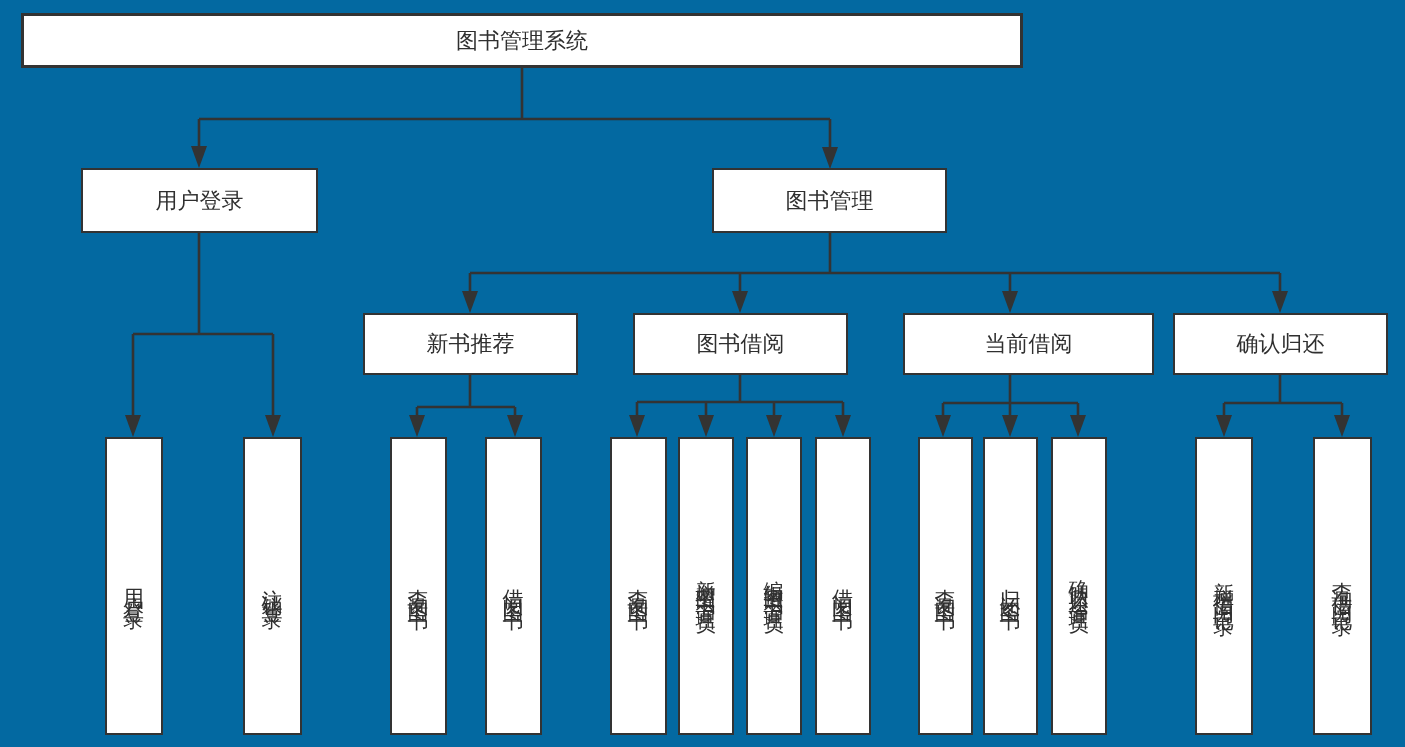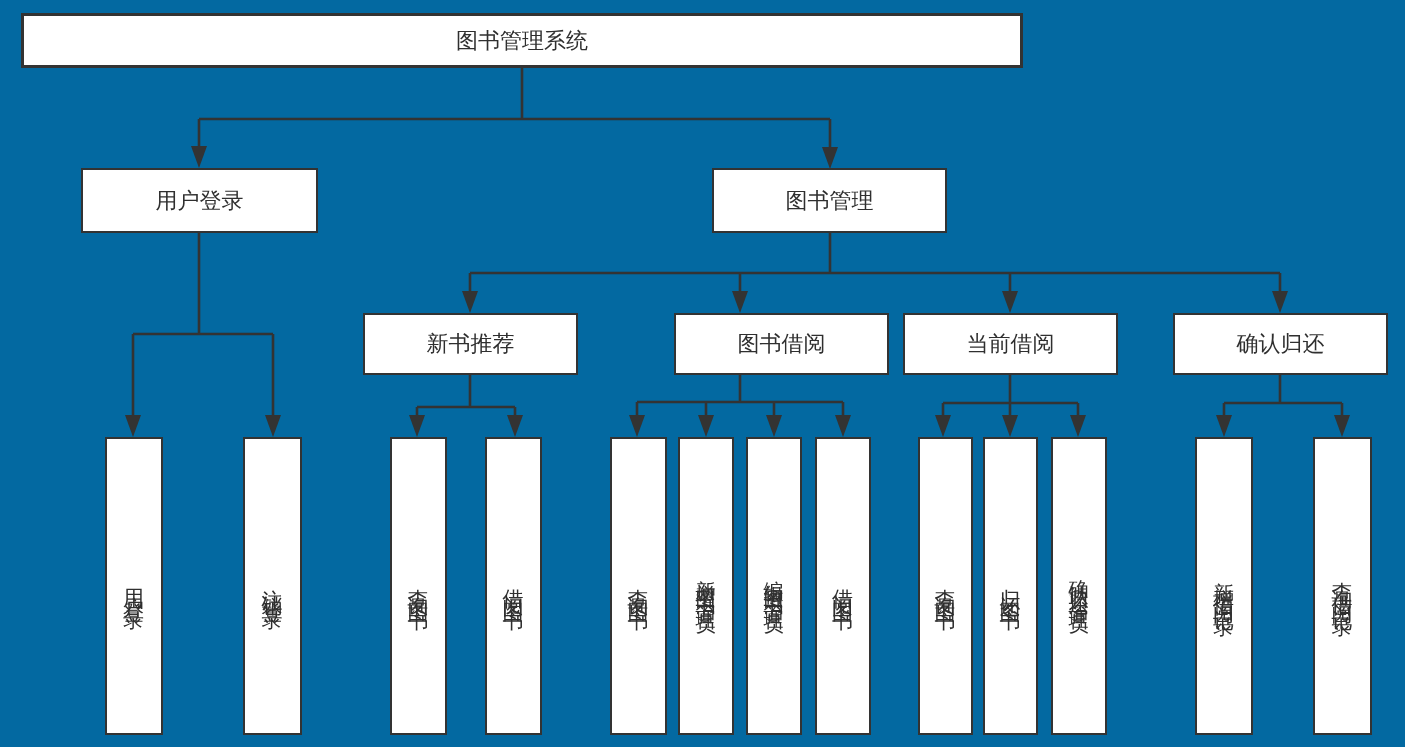--- a/index.html
+++ b/index.html
@@ -87,22 +87,22 @@
       <polygon points="1334,415 1350,415 1342,437"></polygon>
     </g>
   </svg>
 
   <div class="node root" style="left:21px; top:13px; width:1002px; height:55px;">图书管理系统</div>
 
   <div class="node branch" style="left:81px; top:168px; width:237px; height:65px;">用户登录</div>
   <div class="node branch" style="left:712px; top:168px; width:235px; height:65px;">图书管理</div>
 
   <div class="node branch" style="left:363px; top:313px; width:215px; height:62px;">新书推荐</div>
-  <div class="node branch" style="left:633px; top:313px; width:215px; height:62px;margin-left:41px;">图书借阅</div>
-  <div class="node branch" style="left:903px; top:313px; width:215px; height:62px;">当前借阅</div>
+  <div class="node branch" style="left:633px; top:313px; width:215px; height:62px;">图书借阅</div>
+  <div class="node branch" style="left:903px; top:313px; width:251px; height:62px;">当前借阅</div>
   <div class="node branch" style="left:1173px; top:313px; width:215px; height:62px;">确认归还</div>
 
   <div class="node leaf" style="left:105px; top:437px; width:58px; height:298px;">用户登录</div>
   <div class="node leaf" style="left:243px; top:437px; width:59px; height:298px;">注销登录</div>
 
   <div class="node leaf" style="left:390px; top:437px; width:57px; height:298px;">查询图书</div>
   <div class="node leaf" style="left:485px; top:437px; width:57px; height:298px;">借阅图书</div>
 
   <div class="node leaf" style="left:610px; top:437px; width:57px; height:298px;">查询图书</div>
   <div class="node leaf long" style="left:678px; top:437px; width:56px; height:298px;">新增图书（管理员）</div>

